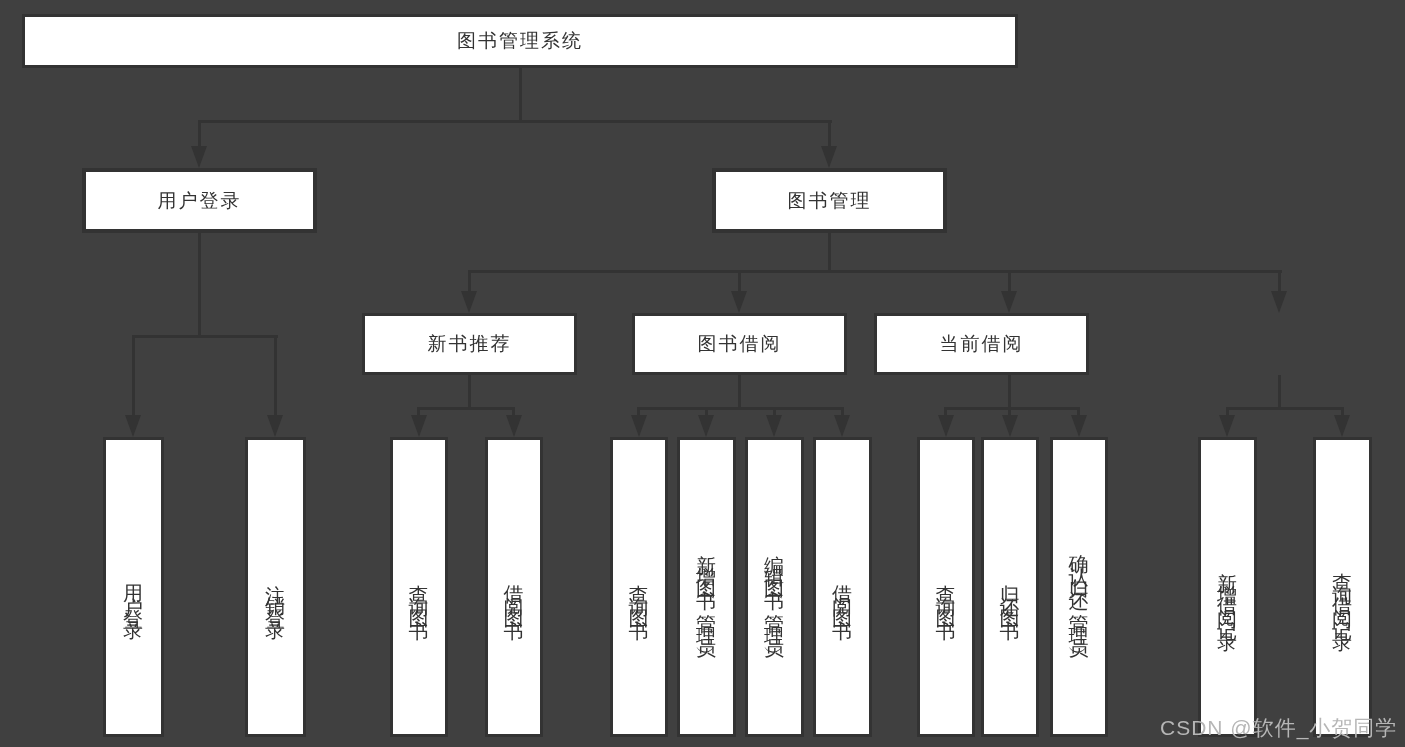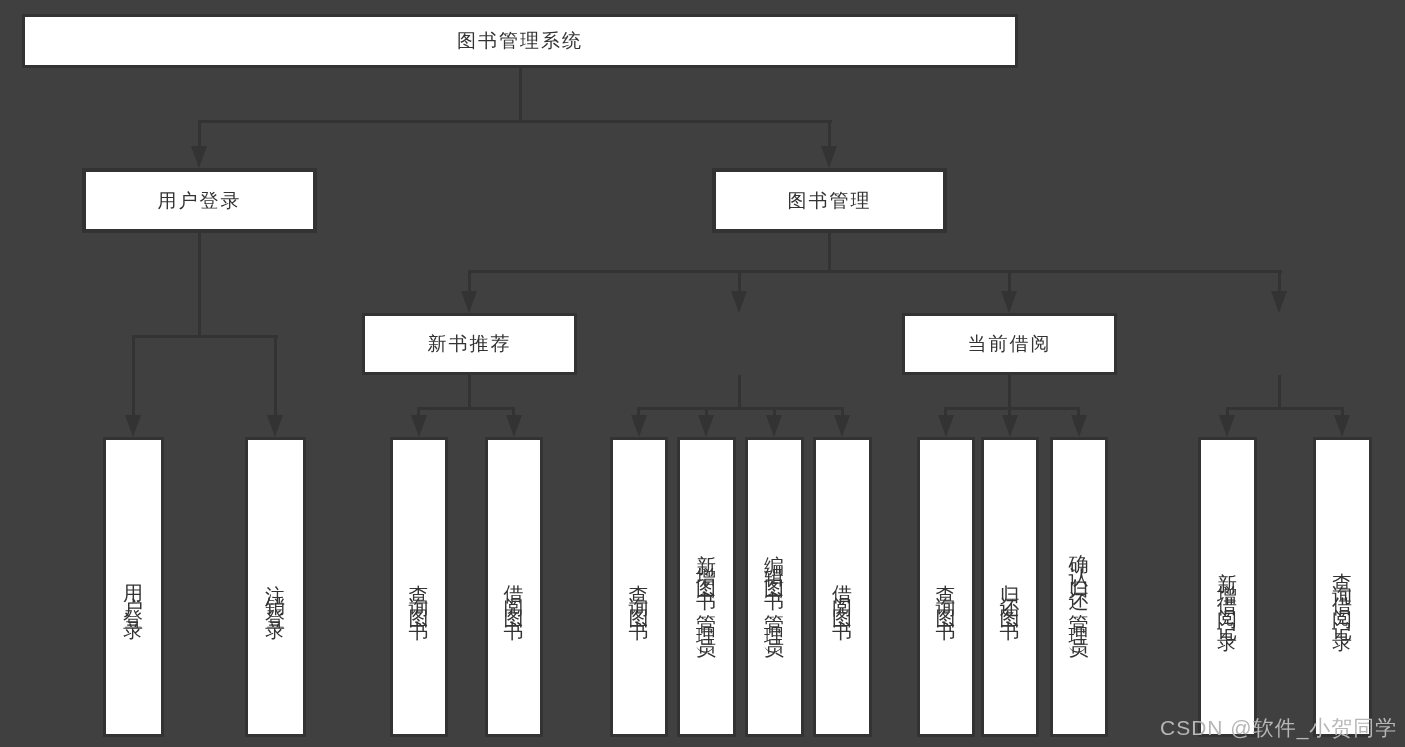--- a/index.html
+++ b/index.html
@@ -44,21 +44,24 @@
   <div class="box h l2" style="left:82px;top:168px;width:235px;height:65px">
     <span class="lbl">用户登录</span>
   </div>
   <div class="box h" style="left:362px;top:313px;width:215px;height:62px">
     <span class="lbl">新书推荐</span>
   </div>
 
   <div class="box h l2" style="left:712px;top:168px;width:235px;height:65px">
     <span class="lbl">图书管理</span>
   </div>
-  <div class="box h" style="left:902px;top:313px;width:215px;height:62px">
+  <div class="box h" style="left:632px;top:313px;width:215px;height:62px">
+    <span class="lbl">图书借阅</span>
+  </div>
+  <div class="box h" style="left:874px;top:313px;width:215px;height:62px">
     <span class="lbl">当前借阅</span>
   </div>
 
   <div class="box v" style="left:103px;top:437px;width:61px;height:300px">
     <span class="lbl">用户登录</span>
   </div>
   <div class="box v" style="left:245px;top:437px;width:61px;height:300px">
     <span class="lbl">注销登录</span>
   </div>
   <div class="box v" style="left:390px;top:437px;width:58px;height:300px">

